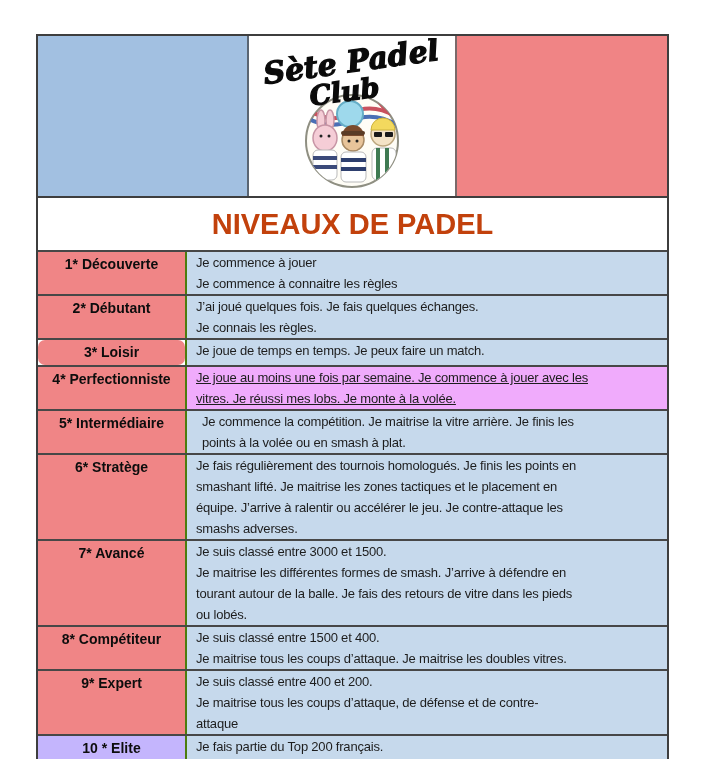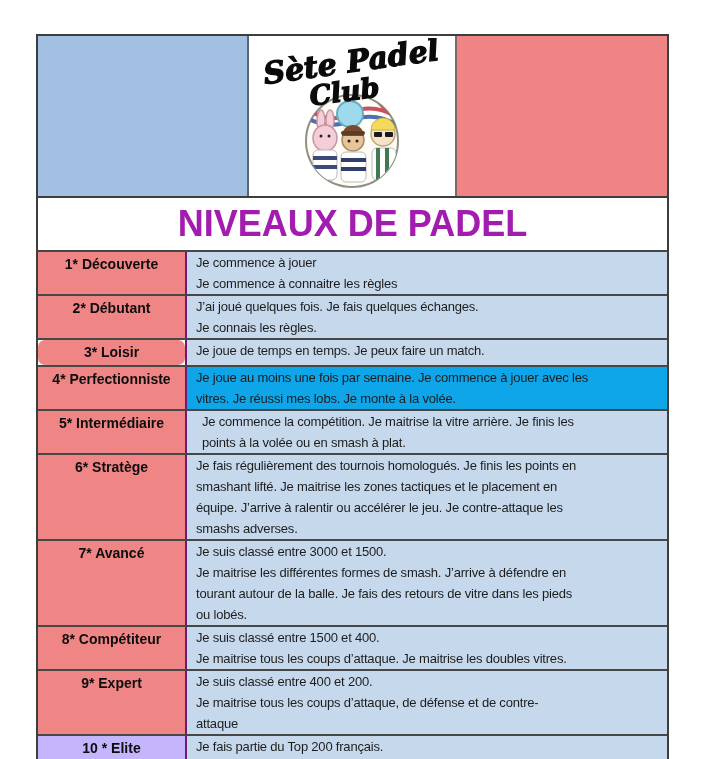--- a/index.html
+++ b/index.html
@@ -15,31 +15,31 @@
   .banner{display:flex;height:160px;}
   .banner-left{width:209px;border-right:2px solid #5a6572;}
   .banner-mid{width:206px;background:#ffffff;display:flex;align-items:center;justify-content:center;}
   .banner-right{flex:1;border-left:2px solid #7a6a6a;}
   
   .title-row{
     height:52px;border-top:2px solid #3e3e3e;display:flex;align-items:center;justify-content:center;
     background:#ffffff;
   }
   .title-row .title{
-    font-size:36px;font-weight:bold;color:#a21caf;letter-spacing:0px;white-space:nowrap;
+    font-size:29px;font-weight:bold;color:#c2410c;letter-spacing:0px;white-space:nowrap;
   }
   
   .trow{display:flex;border-top:2px solid #474747;}
   .cell{box-sizing:border-box;}
   .lvl{
     width:147px;text-align:center;font-weight:bold;font-size:14px;color:#0d0d0d;
     line-height:21px;padding:2px 2px;flex:none;
   }
   .desc{
-    flex:1;border-left:2px solid #701a75;font-size:13px;color:#1d1d1d;
+    flex:1;border-left:2px solid #4d7c0f;font-size:13px;color:#1d1d1d;
     line-height:21px;padding:0 9px;white-space:pre;letter-spacing:-0.2px;
   }
   
   .logo-wrap{width:190px;height:156px;}
 </style>
 </head>
 <body>
 
 <div class="sheet">
 
@@ -116,21 +116,21 @@
 Je connais les règles.</div>
     </div>
 
     <div class="trow">
       <div class="cell lvl" style="background: rgb(240, 133, 134); border-radius: 7px;">3* Loisir</div>
       <div class="cell desc" style="background: rgb(198, 217, 236);">Je joue de temps en temps. Je peux faire un match.</div>
     </div>
 
     <div class="trow">
       <div class="cell lvl" style="background: rgb(240, 133, 134);">4* Perfectionniste</div>
-      <div class="cell desc" style="background: #0ea5e9;">Je joue au moins une fois par semaine. Je commence à jouer avec les
+      <div class="cell desc" style="background: #f0abfc; text-decoration: underline;">Je joue au moins une fois par semaine. Je commence à jouer avec les
 vitres. Je réussi mes lobs. Je monte à la volée.</div>
     </div>
 
     <div class="trow">
       <div class="cell lvl" style="background: rgb(240, 133, 134);">5* Intermédiaire</div>
       <div class="cell desc" style="background: rgb(198, 217, 236); padding-left: 15px;">Je commence la compétition. Je maitrise la vitre arrière. Je finis les
 points à la volée ou en smash à plat.</div>
     </div>
 
     <div class="trow">

